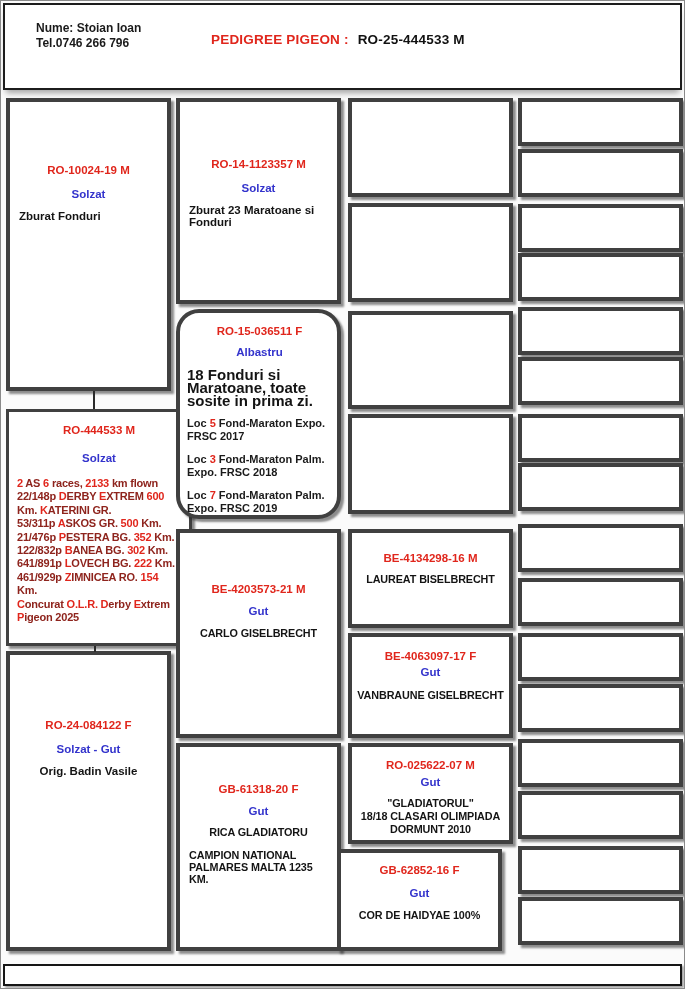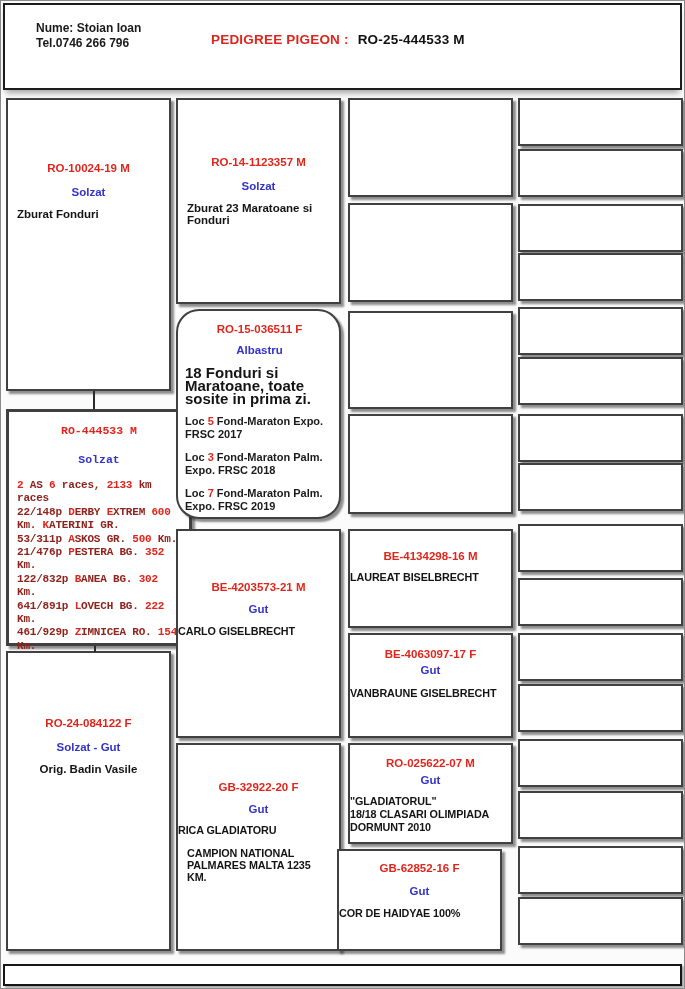--- a/index.html
+++ b/index.html
@@ -9,34 +9,34 @@
   
   .header{position:absolute;left:2px;top:2px;width:679px;height:87px;background:#fff;
           border:2px solid #1c1c1c;box-sizing:border-box;
           box-shadow:0 6px 6px -3px rgba(0,0,0,0.35);}
   .owner{position:absolute;left:31px;top:16px;font-size:12px;font-weight:bold;color:#1a1a1a;line-height:15px;}
   .title{position:absolute;left:206px;top:27px;font-size:13.5px;font-weight:bold;letter-spacing:.2px;white-space:nowrap;}
   .title-label{color:var(--red);margin-top:8px;}
   .title-ring{color:#111;margin-left:5px;}
 
   
-  .pbox{position:absolute;background:#fff;border:2px solid #404040;box-sizing:border-box;
+  .pbox{position:absolute;background:#fff;border:4px solid #404040;box-sizing:border-box;
         box-shadow:3px 3px 2px rgba(30,30,30,0.5);font-weight:bold;color:#1a1a1a;}
   .pbox.thick{border-width:3px;}
 
   .ring{color:var(--red);text-align:center;font-size:11.5px;}
   .breed{color:var(--blue);text-align:center;font-size:11.5px;}
-  .name{text-align:left;font-size:10.8px;letter-spacing:-0.1px;color:#141414;}
+  .name{text-align:center;font-size:10.8px;letter-spacing:-0.1px;color:#141414;}
   .note{font-size:11.5px;color:#141414;}
   .left{text-align:left;padding:0 9px;}
   .center{text-align:center;padding:0 4px;}
 
   
   .b-sire   {left:5px;  top:97px;  width:165px; height:293px; padding-top:62px;}
-  .b-subject{left:5px;  top:408px; width:186px; height:237px; padding:12px 6px 0 6px;font-family:Liberation Mono, monospace;}
+  .b-subject{left:5px;  top:408px; width:186px; height:237px; padding:12px 6px 0 6px;}
   .b-dam    {left:5px;  top:650px; width:165px; height:300px; padding-top:64px;}
   
   .b-g2-0{left:175px; top:97px;  width:165px; height:206px; padding-top:56px;}
   .b-g2-1{left:175px; top:308px; width:165px; height:210px; padding-top:12px;border-radius:23px;}
   .b-g2-2{left:175px; top:528px; width:165px; height:209px; padding-top:50px;}
   .b-g2-3{left:175px; top:742px; width:165px; height:208px; padding-top:36px;}
   
   .b-g3e-0{left:347px; top:97px;  width:165px; height:99px;}
   .b-g3e-1{left:347px; top:202px; width:165px; height:99px;}
   .b-g3e-2{left:347px; top:310px; width:165px; height:98px;}
@@ -84,21 +84,21 @@
   <div class="pbox b-sire">
     <div class="ring">RO-10024-19 M</div>
     <div class="breed mt12">Solzat</div>
     <div class="note left mt10">Zburat Fonduri</div>
   </div>
 
   <div class="pbox thick b-subject">
     <div class="ring">RO-444533 M</div>
     <div class="breed mt16">Solzat</div>
     <div class="perf">
-        <div class="rich-line"><span style="color: rgb(224, 38, 28);">2</span><span style="color: rgb(142, 36, 29);"> AS </span><span style="color: rgb(224, 38, 28);">6</span><span style="color: rgb(142, 36, 29);"> races, </span><span style="color: rgb(224, 38, 28);">2133</span><span style="color: rgb(142, 36, 29);"> km races</span></div>
+        <div class="rich-line"><span style="color: rgb(224, 38, 28);">2</span><span style="color: rgb(142, 36, 29);"> AS </span><span style="color: rgb(224, 38, 28);">6</span><span style="color: rgb(142, 36, 29);"> races, </span><span style="color: rgb(224, 38, 28);">2133</span><span style="color: rgb(142, 36, 29);"> km flown</span></div>
         <div class="rich-line"><span style="color: rgb(142, 36, 29);">22/148p </span><span style="color: rgb(224, 38, 28);">D</span><span style="color: rgb(142, 36, 29);">ERBY </span><span style="color: rgb(224, 38, 28);">E</span><span style="color: rgb(142, 36, 29);">XTREM </span><span style="color: rgb(224, 38, 28);">600</span><span style="color: rgb(142, 36, 29);"> Km. </span><span style="color: rgb(224, 38, 28);">K</span><span style="color: rgb(142, 36, 29);">ATERINI GR.</span></div>
         <div class="rich-line"><span style="color: rgb(142, 36, 29);">53/311p </span><span style="color: rgb(224, 38, 28);">A</span><span style="color: rgb(142, 36, 29);">SKOS GR. </span><span style="color: rgb(224, 38, 28);">500</span><span style="color: rgb(142, 36, 29);"> Km.</span></div>
         <div class="rich-line"><span style="color: rgb(142, 36, 29);">21/476p </span><span style="color: rgb(224, 38, 28);">P</span><span style="color: rgb(142, 36, 29);">ESTERA BG. </span><span style="color: rgb(224, 38, 28);">352</span><span style="color: rgb(142, 36, 29);"> Km.</span></div>
         <div class="rich-line"><span style="color: rgb(142, 36, 29);">122/832p </span><span style="color: rgb(224, 38, 28);">B</span><span style="color: rgb(142, 36, 29);">ANEA BG. </span><span style="color: rgb(224, 38, 28);">302</span><span style="color: rgb(142, 36, 29);"> Km.</span></div>
         <div class="rich-line"><span style="color: rgb(142, 36, 29); margin-top: 43px;">641/891p </span><span style="color: rgb(224, 38, 28);">L</span><span style="color: rgb(142, 36, 29);">OVECH BG. </span><span style="color: rgb(224, 38, 28);">222</span><span style="color: rgb(142, 36, 29);"> Km.</span></div>
         <div class="rich-line"><span style="color: rgb(142, 36, 29);">461/929p </span><span style="color: rgb(224, 38, 28);">Z</span><span style="color: rgb(142, 36, 29);">IMNICEA RO. </span><span style="color: rgb(224, 38, 28);">154</span><span style="color: rgb(142, 36, 29);"> Km.</span></div>
         <div class="rich-line"><span style="color: rgb(224, 38, 28);">C</span><span style="color: rgb(142, 36, 29);">oncurat </span><span style="color: rgb(224, 38, 28);">O.L.R.</span><span style="color: rgb(142, 36, 29);"> </span><span style="color: rgb(224, 38, 28);">D</span><span style="color: rgb(142, 36, 29);">erby </span><span style="color: rgb(224, 38, 28);">E</span><span style="color: rgb(142, 36, 29);">xtrem </span><span style="color: rgb(224, 38, 28);">P</span><span style="color: rgb(142, 36, 29);">igeon </span><span style="color: rgb(142, 36, 29);">2025</span></div>
       </div>
   </div>
 
@@ -128,21 +128,21 @@
       </div>
   </div>
 
   <div class="pbox b-g2-2">
     <div class="ring">BE-4203573-21 M</div>
     <div class="breed mt10">Gut</div>
     <div class="name mt10">CARLO GISELBRECHT</div>
   </div>
 
   <div class="pbox b-g2-3">
-    <div class="ring">GB-32922-20 F</div>
+    <div class="ring">GB-61318-20 F</div>
     <div class="breed mt10">Gut</div>
     <div class="name mt9">RICA GLADIATORU</div>
     <div class="name left mt11" style="text-align:left;">CAMPION NATIONAL PALMARES MALTA 1235 KM.</div>
   </div>
 
   <div class="pbox b-g3e-0"></div>
   <div class="pbox b-g3e-1"></div>
   <div class="pbox b-g3e-2"></div>
   <div class="pbox b-g3e-3"></div>
 

